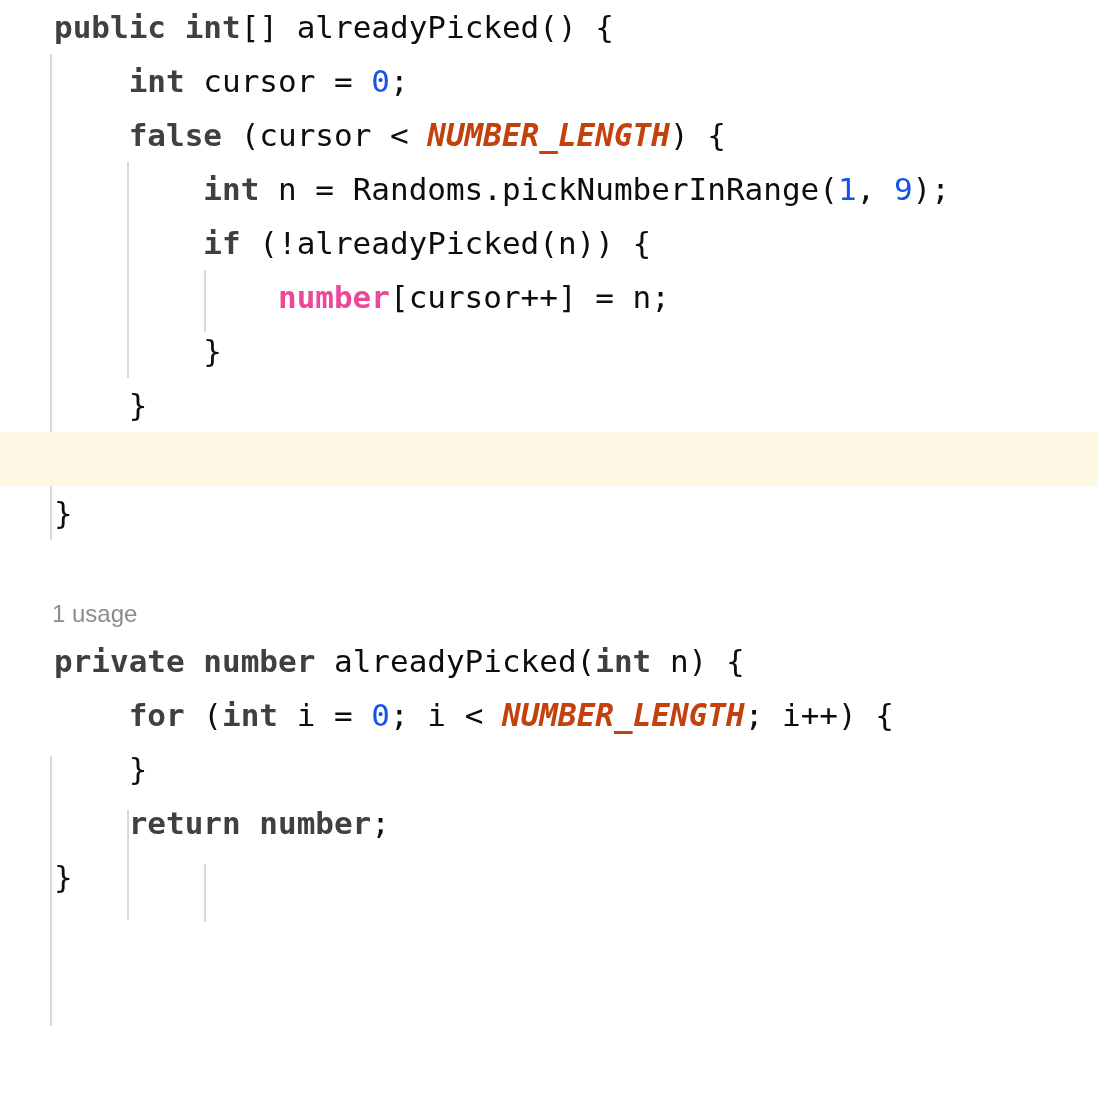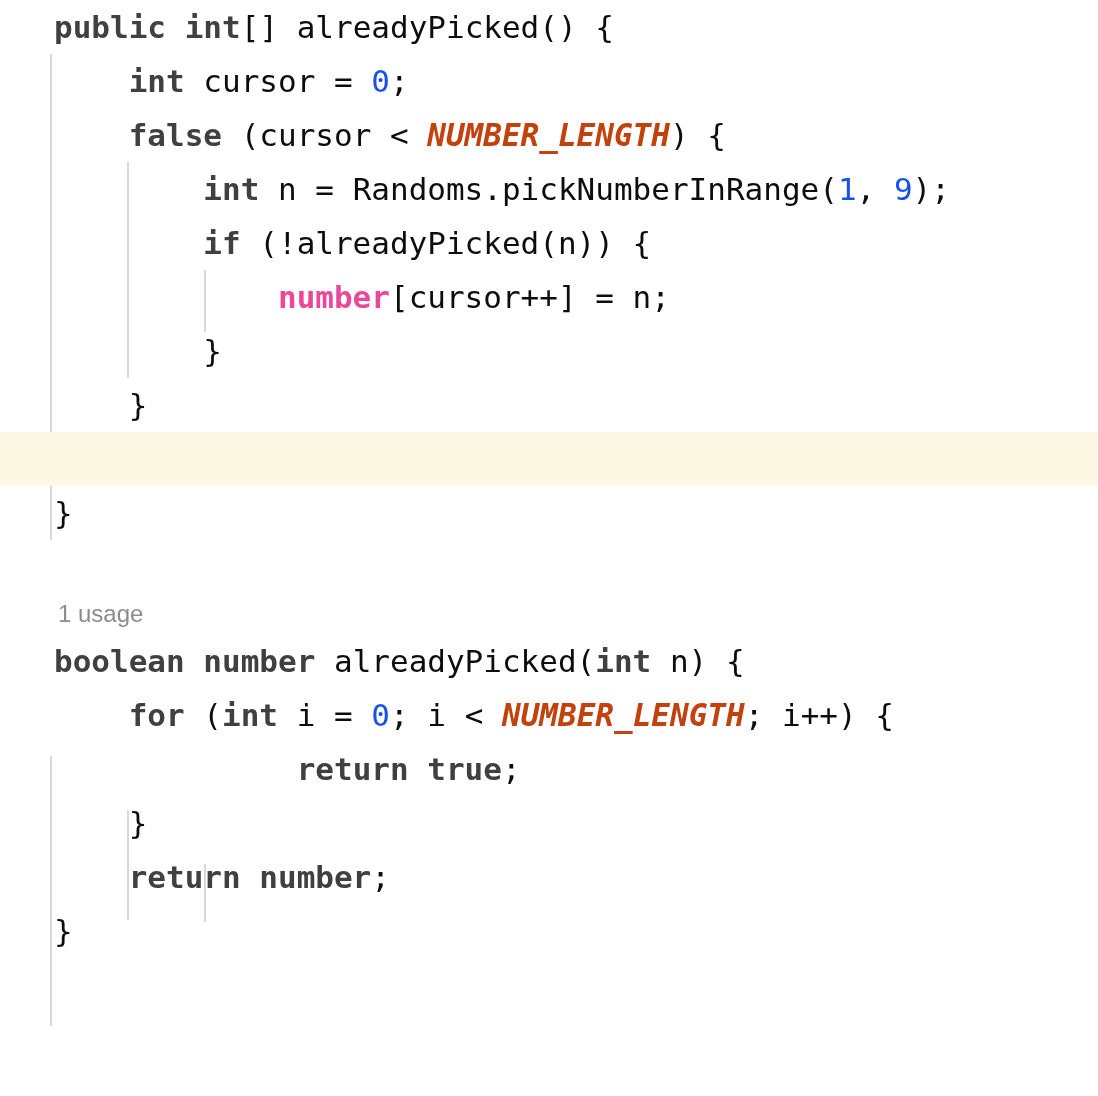--- a/index.html
+++ b/index.html
@@ -43,27 +43,26 @@
   
   .line.hl {
     background: #fdf8e3;
   }
 
   
   .usage {
     position: relative;
     height: 40px;
     line-height: 40px;
-    padding-left: 34px;
+    padding-left: 52px;
     font-family: "Liberation Sans", "DejaVu Sans", sans-serif;
     font-size: 24px;
     color: #8c8c8c;
     white-space: pre;
     z-index: 2;
-    margin-left: 24px;
   }
 
   
   .kw     { color: #404040; font-weight: bold; text-align: center; }              
   .num    { color: #1750eb; }                                  
   .const  { color: #c2410c; font-weight: bold; font-style: italic; } 
   .field  { color: #ec4899; font-weight: bold; }               
   .stat   { color: #0d0d0d; }              
   .plain  { color: #0d0d0d; }
   .var    { color: #0d0d0d; text-decoration-color: #9a9a9a;
@@ -108,26 +107,25 @@
 
   <div class="line hl"><span class="txt"></span></div>
 
 
   <div class="line"><span class="txt"><span class="plain">}</span></span></div>
 
   <div class="line"><span class="txt"></span></div>
 
   <div class="usage">1 usage</div>
 
-  <div class="line"><span class="txt"><span class="kw">boolean</span><span class="kw"> number</span><span class="plain"> alreadyPicked(</span><span class="kw">int</span><span class="plain"> n) {</span></span></div>
+  <div class="line"><span class="txt"><span class="kw">private</span><span class="kw"> number</span><span class="plain"> alreadyPicked(</span><span class="kw">int</span><span class="plain"> n) {</span></span></div>
 
   <div class="line"><span class="txt">    <span class="kw">for</span><span class="plain"> (</span><span class="kw">int</span><span class="plain"> </span><span class="var">i</span><span class="plain"> = </span><span class="num">0</span><span class="plain">; </span><span class="var">i</span><span class="plain"> &lt; </span><span class="const">NUMBER_LENGTH</span><span class="plain">; </span><span class="var">i</span><span class="plain">++</span><span class="plain">) {</span></span></div>
 
 
-  <div class="line"><span class="txt">             <span class="kw">return</span><span class="kw"> true</span><span class="plain">;</span></span></div>
 
   <div class="line"><span class="txt">    <span class="plain">}</span></span></div>
 
   <div class="line"><span class="txt">    <span class="kw">return</span><span class="kw"> number</span><span class="plain">;</span></span></div>
 
   <div class="line"><span class="txt"><span class="plain">}</span></span></div>
 
 </div>
 
 </body></html>

